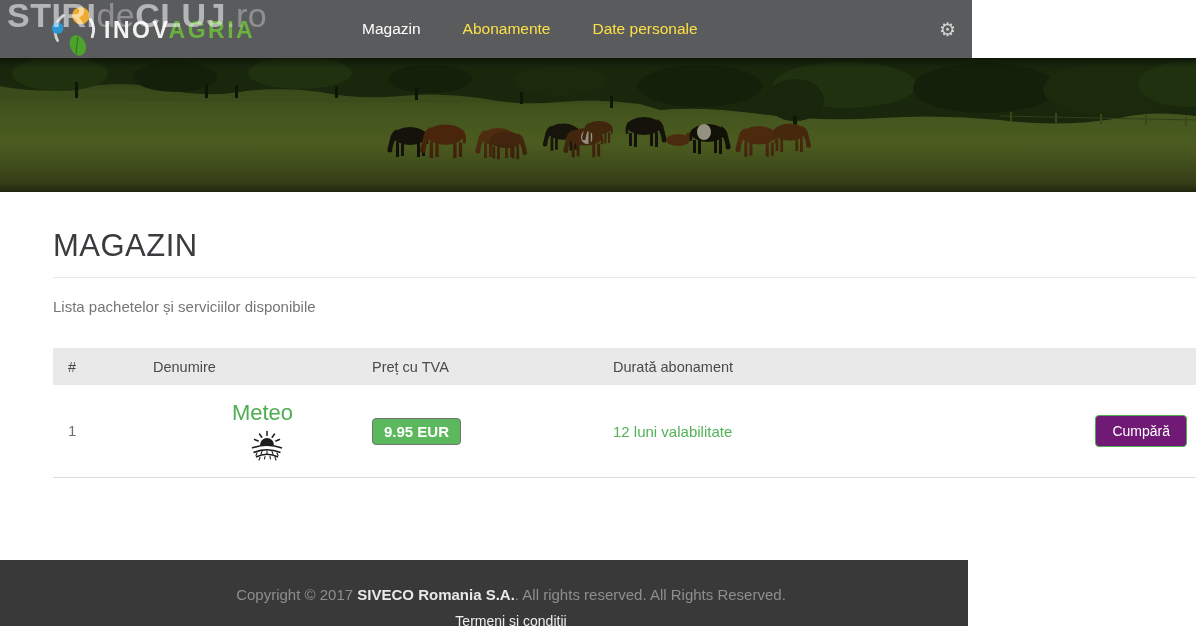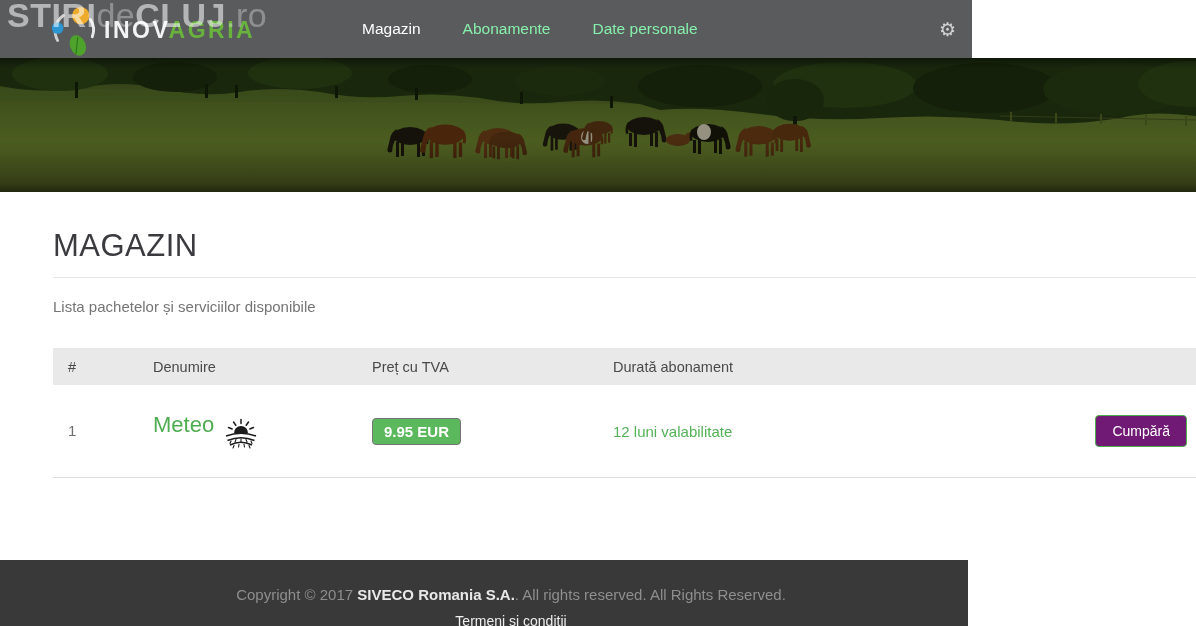--- a/index.html
+++ b/index.html
@@ -12,21 +12,21 @@
     position:absolute;left:0;top:0;width:972px;height:58px;
     background:#5a5b5d;z-index:5;
   }
   .logo{position:absolute;left:48px;top:3px;height:54px;display:flex;align-items:center;}
   .logo-mark{width:52px;height:52px;}
   .logo-text{margin-left:4px;font-size:23px;font-weight:bold;letter-spacing:2.5px;line-height:1;}
   .logo-text .p1{color:#f3f3f3;}
   .logo-text .p2{color:#69b23e;}
   .nav{position:absolute;left:341px;top:0;height:58px;display:flex;align-items:center;}
   .nav-item{
-    padding:0 21px;font-size:15.5px;color:#86efac;cursor:pointer;line-height:58px;
+    padding:0 21px;font-size:15.5px;color:#fde047;cursor:pointer;line-height:58px;
   }
   .nav-item.active{color:#ffffff;}
   .gear{
     position:absolute;right:16px;top:0;height:58px;display:flex;align-items:center;
     color:#d3d3d3;font-size:19px;cursor:pointer;
   }
   
   .watermark{
     position:absolute;left:7px;top:-4px;z-index:9;pointer-events:none;
     font-size:34px;font-weight:bold;letter-spacing:0.5px;white-space:nowrap;
@@ -46,21 +46,21 @@
   
   .shop-table{position:absolute;left:53px;right:0;top:348px;}
   .t-head{display:flex;height:37px;background:#e9e9e9;align-items:center;
     font-size:14.5px;color:#4a4a4a;}
   .t-row{display:flex;min-height:92px;align-items:center;border-bottom:1px solid #dddddd;background:#ffffff;}
   .c1{width:100px;padding-left:15px;box-sizing:border-box;flex:none;}
   .c2{width:219px;flex:none;}
   .c3{width:241px;flex:none;}
   .c4{flex:1;display:flex;align-items:center;justify-content:space-between;padding-right:9px;}
   .row-index{font-size:15px;color:#6d6d6d;}
-  .product-stack{display:flex;flex-direction:row;align-items:flex-start;}
+  .product-stack{display:flex;flex-direction:column;align-items:center;}
   .product-link{font-size:22px;color:#4fad51;cursor:pointer;line-height:1.1;text-decoration:none;}
   .product-icon{margin:4px 0 0 8px;}
   .price-badge{
     display:inline-block;background:#5cb85c;border:1px solid #737373;border-radius:4px;
     color:#ffffff;font-weight:bold;font-size:15px;padding:4px 11px;text-align:right;
   }
   .duration-text{font-size:15px;color:#53b257;}
   .buy-button{
     background:#701a75;border:1px solid #4cae4c;border-radius:4px;color:#ffffff;
     font-size:14px;font-family:"Liberation Sans",sans-serif;padding:7px 16px;cursor:pointer;

